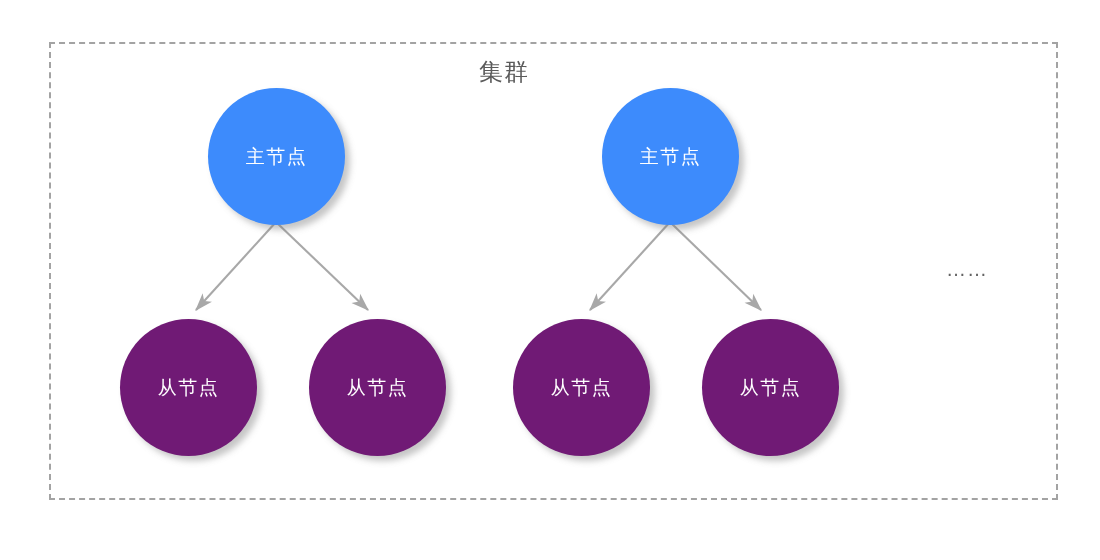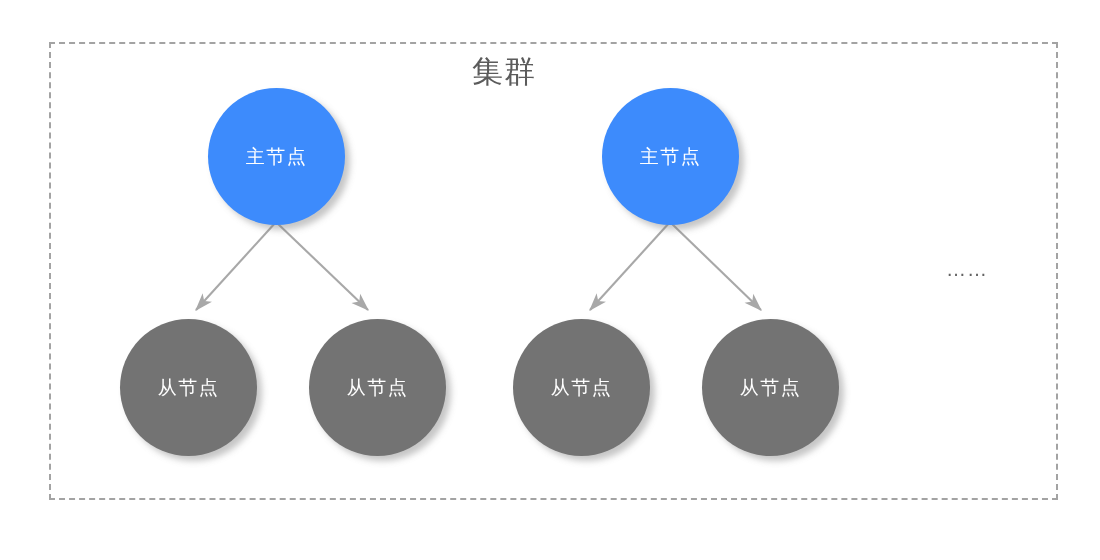--- a/index.html
+++ b/index.html
@@ -34,21 +34,21 @@
     background: transparent;
   }
 
   
   .cluster-title {
     position: absolute;
     left: 0;
     top: 57px;
     width: 1008px;
     text-align: center;
-    font-size: 31px;
+    font-size: 24px;
     line-height: 30px;
     color: #5b5b5b;
     letter-spacing: 1px;
     white-space: nowrap;
   }
 
   
   .edge-layer {
     position: absolute;
     left: 0; top: 0;
@@ -70,21 +70,21 @@
   }
   .node-label {
     color: #ffffff;
     font-size: 19px;
     line-height: 21px;
     letter-spacing: 1.5px;
     white-space: nowrap;
     user-select: none;
   }
   .node.master { background: #3d8bfc; }
-  .node.slave  { background: #737373; }
+  .node.slave  { background: #701a75; }
 
   
   .ellipsis {
     position: absolute;
     left: 946px;
     top: 256px;
     font-size: 20px;
     line-height: 26px;
     color: #636363;
     letter-spacing: 1px;

